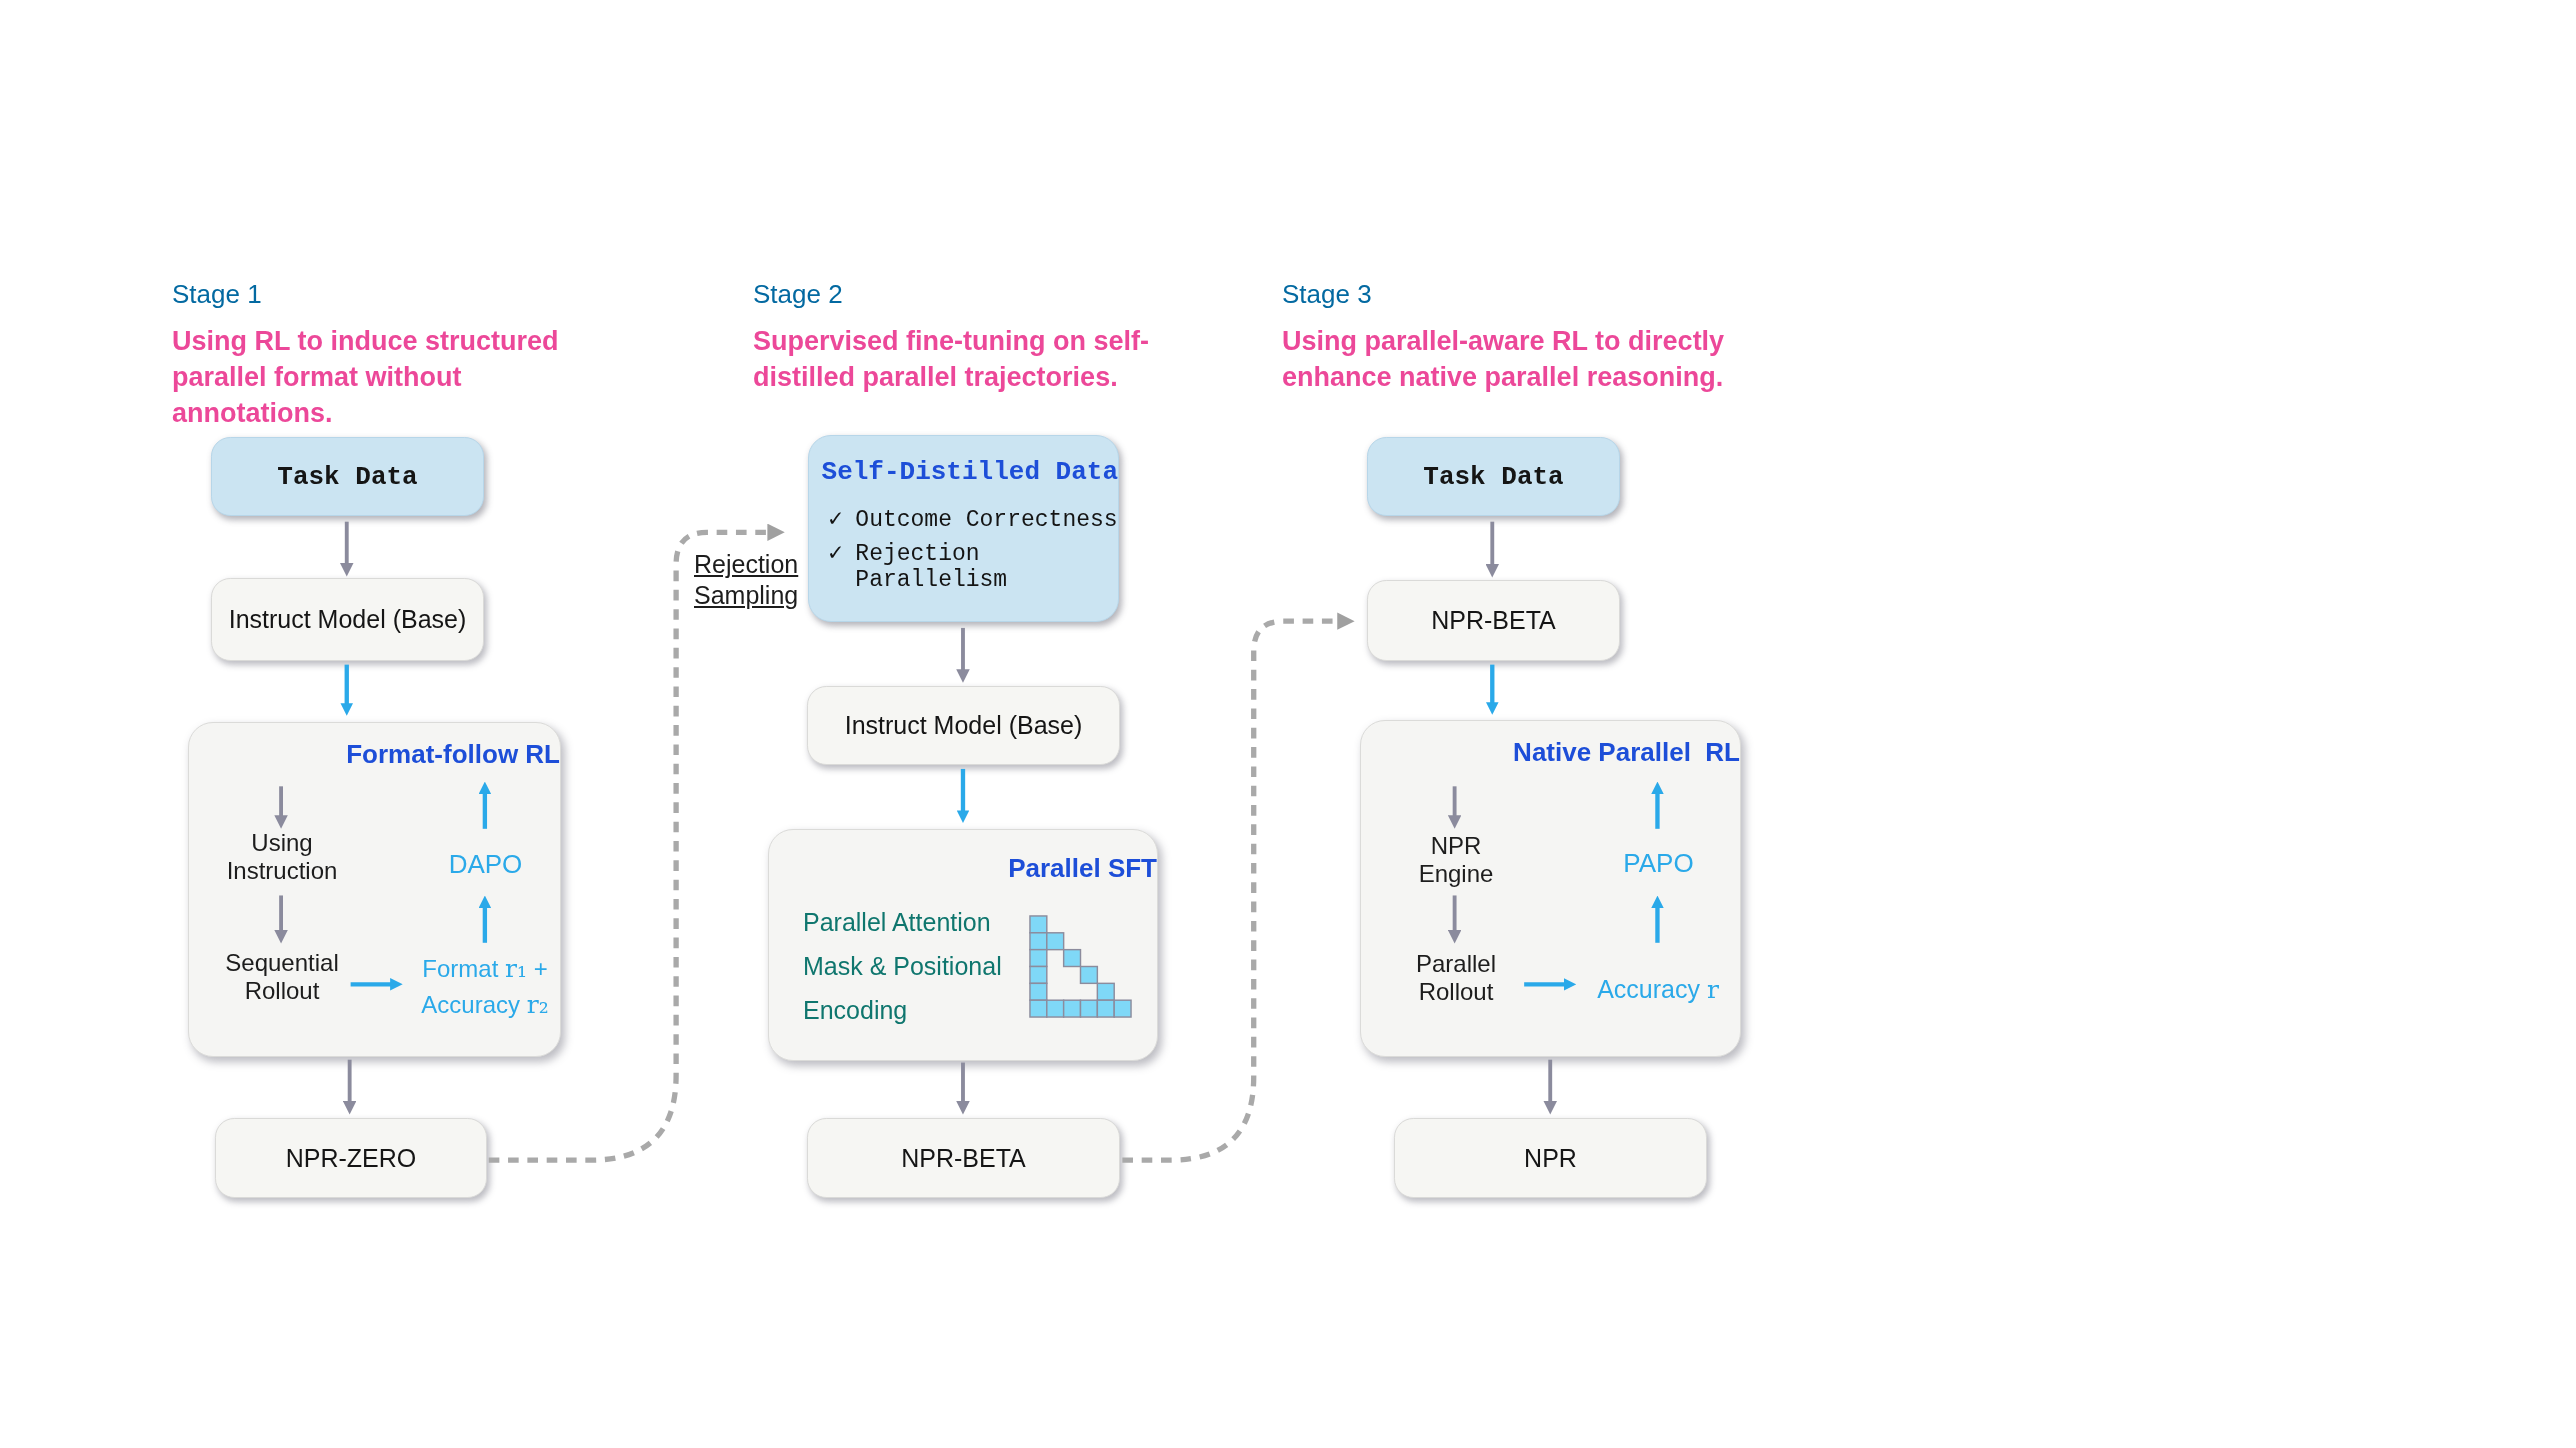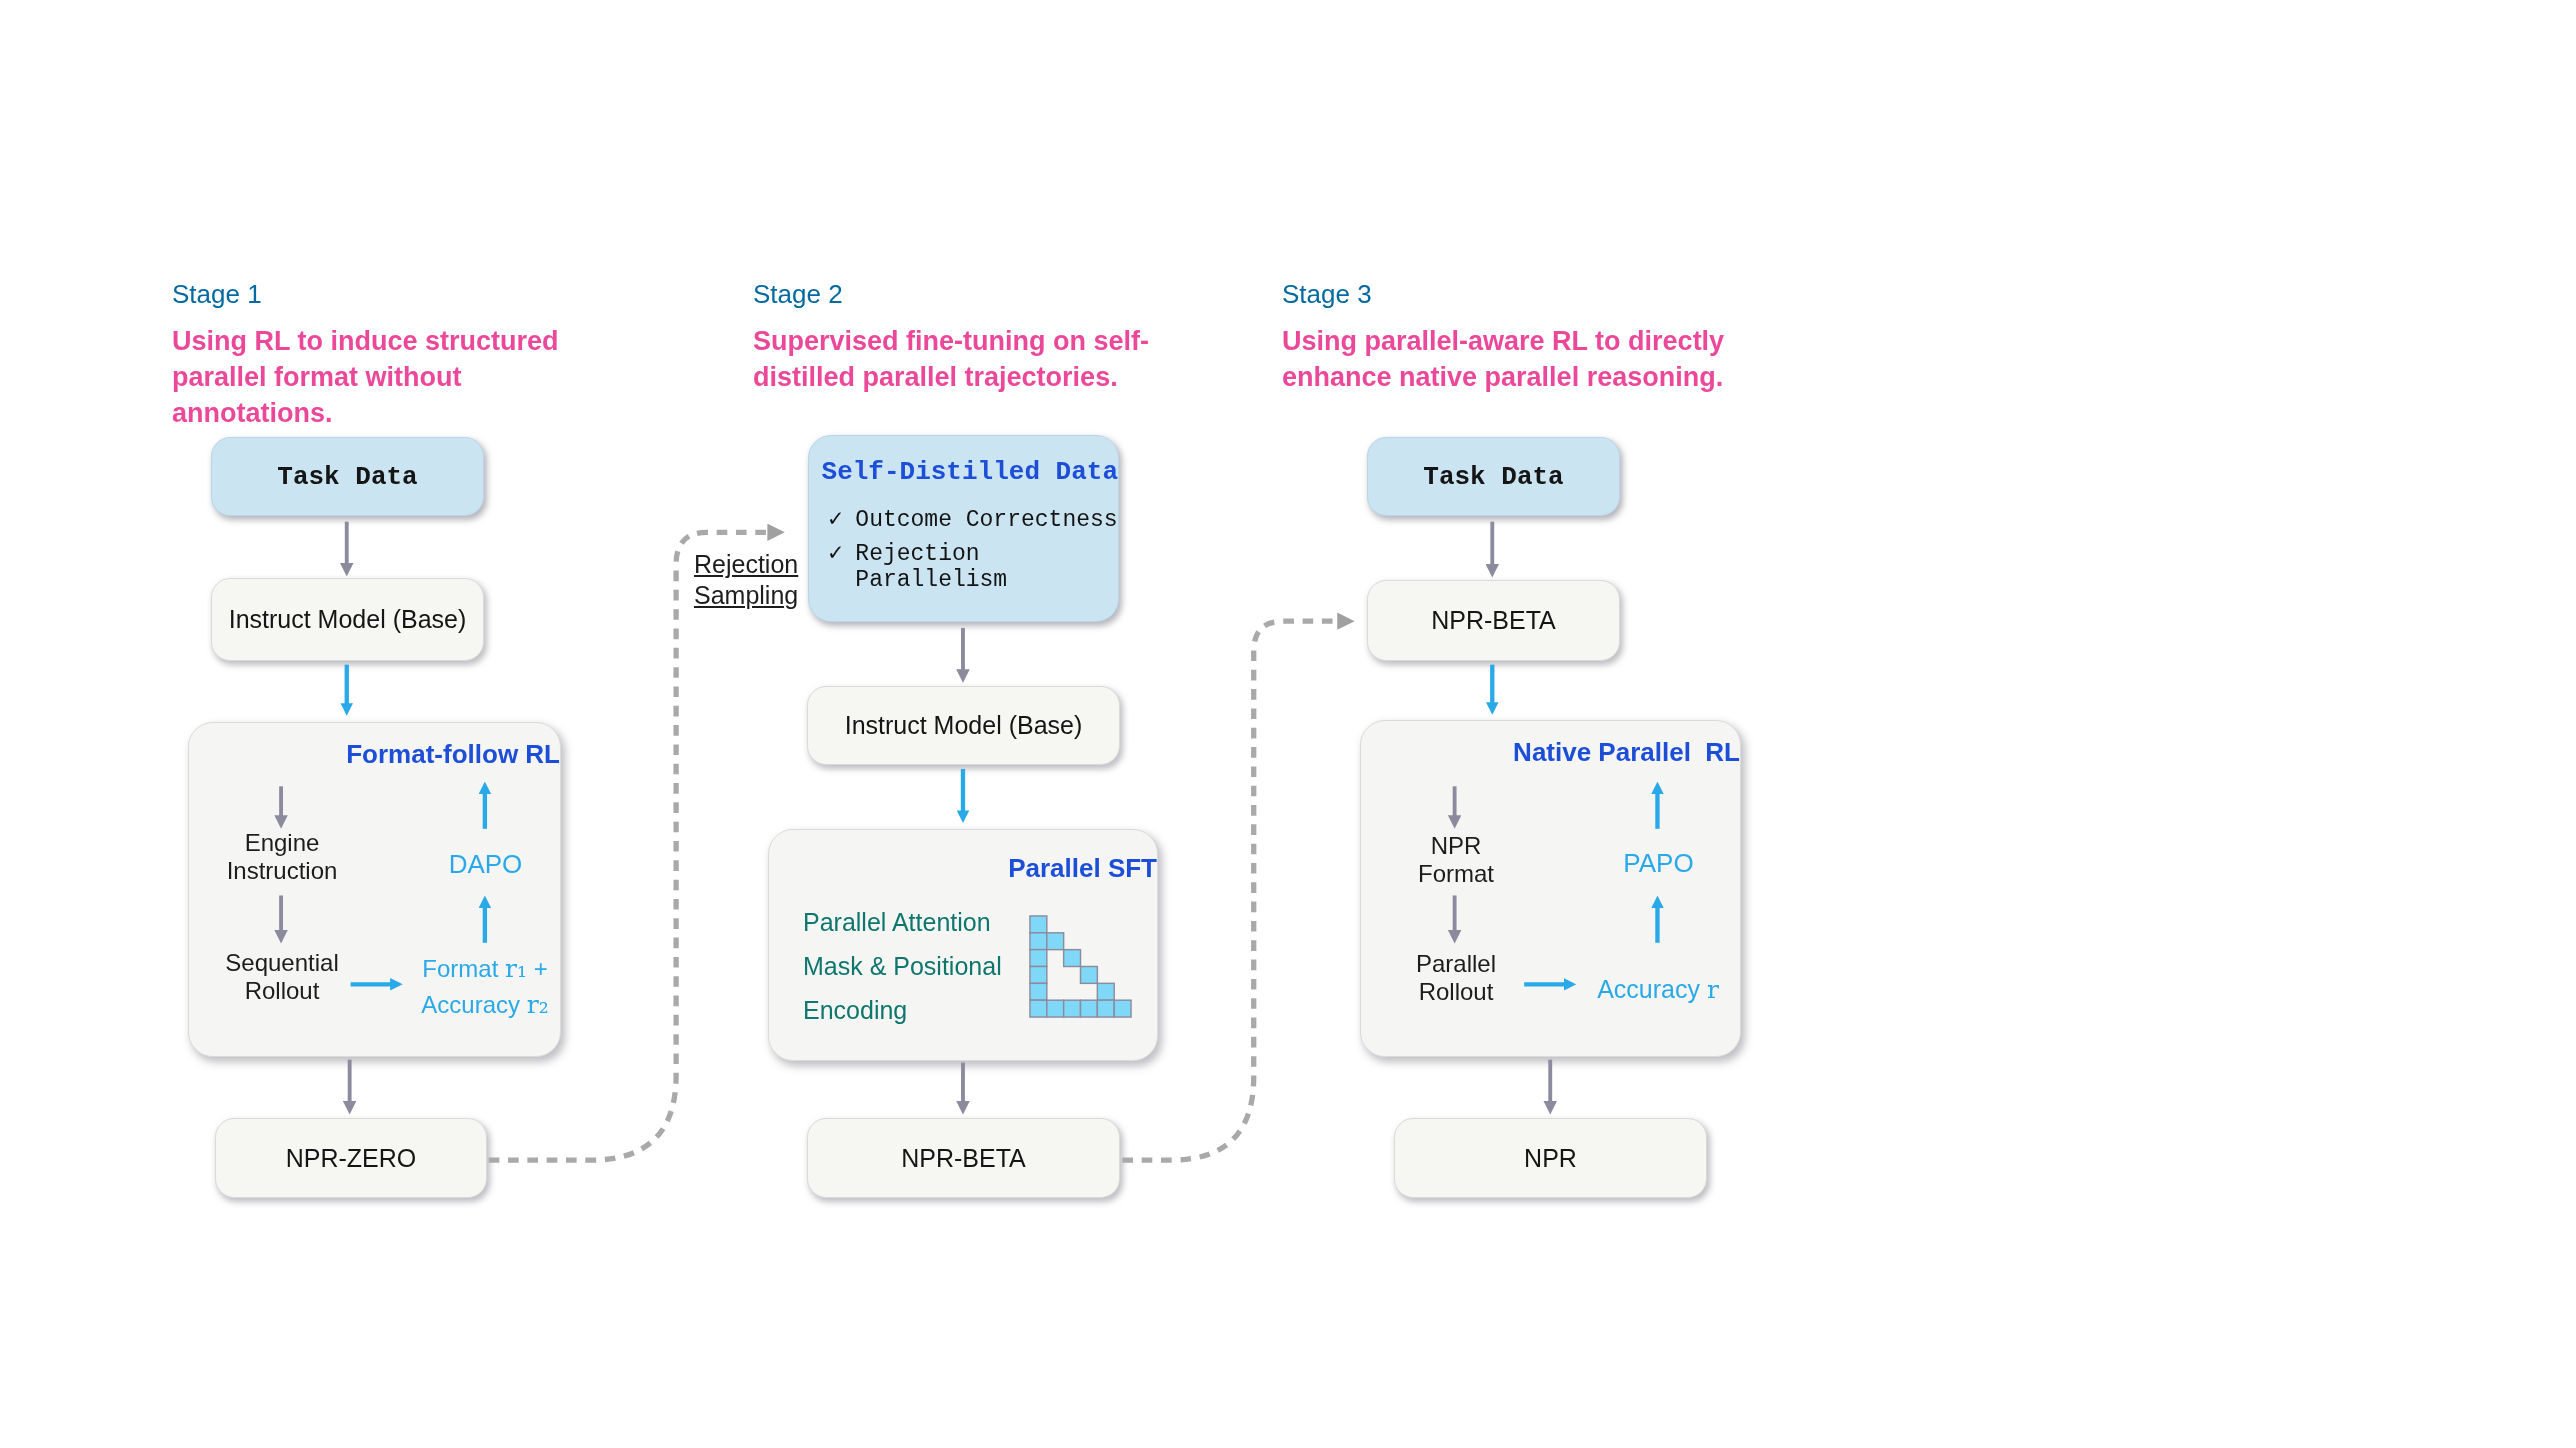--- a/index.html
+++ b/index.html
@@ -60,21 +60,21 @@
   <div class="node blue" style="left:211px;top:437px;width:271px;height:77px;">
     <span class="node-title">Task Data</span>
   </div>
 
   <div class="node gray" style="left:211px;top:578px;width:271px;height:81px;">
     <span class="node-label">Instruct Model (Base)</span>
   </div>
 
   <div class="bigbox" style="left:188px;top:722px;width:371px;height:333px;">
     <div class="box-heading">Format-follow RL</div>
-    <div class="inner-label" style="left:30px;top:106px;width:126px;">Engine Instruction</div>
+    <div class="inner-label" style="left:30px;top:106px;width:126px;">Using Instruction</div>
     <div class="algo-label accent" style="left:219px;top:126px;width:155px;">DAPO</div>
     <div class="inner-label" style="left:30px;top:226px;width:126px;">Sequential Rollout</div>
     <div class="reward accent" style="left:190px;top:228px;width:212px;">
       <div><span>Format </span><span class="math">r₁</span><span> +</span></div>
       <div><span>Accuracy </span><span class="math">r₂</span></div>
     </div>
   </div>
 
   <div class="node gray" style="left:215px;top:1118px;width:270px;height:78px;">
     <span class="node-label">NPR-ZERO</span>
@@ -135,21 +135,21 @@
   <div class="node blue" style="left:1367px;top:437px;width:251px;height:77px;">
     <span class="node-title">Task Data</span>
   </div>
 
   <div class="node gray" style="left:1367px;top:580px;width:251px;height:79px;">
     <span class="node-label">NPR-BETA</span>
   </div>
 
   <div class="bigbox" style="left:1360px;top:720px;width:379px;height:335px;">
     <div class="box-heading">Native Parallel  RL</div>
-    <div class="inner-label" style="left:42px;top:111px;width:106px;">NPR Format</div>
+    <div class="inner-label" style="left:42px;top:111px;width:106px;">NPR Engine</div>
     <div class="algo-label accent" style="left:220px;top:127px;width:155px;">PAPO</div>
     <div class="inner-label" style="left:42px;top:229px;width:106px;">Parallel Rollout</div>
     <div class="reward accent" style="left:191px;top:250px;width:212px;font-size:25px;">
       <span>Accuracy </span><span class="math">r</span>
     </div>
   </div>
 
   <div class="node gray" style="left:1394px;top:1118px;width:311px;height:78px;">
     <span class="node-label">NPR</span>
   </div>

